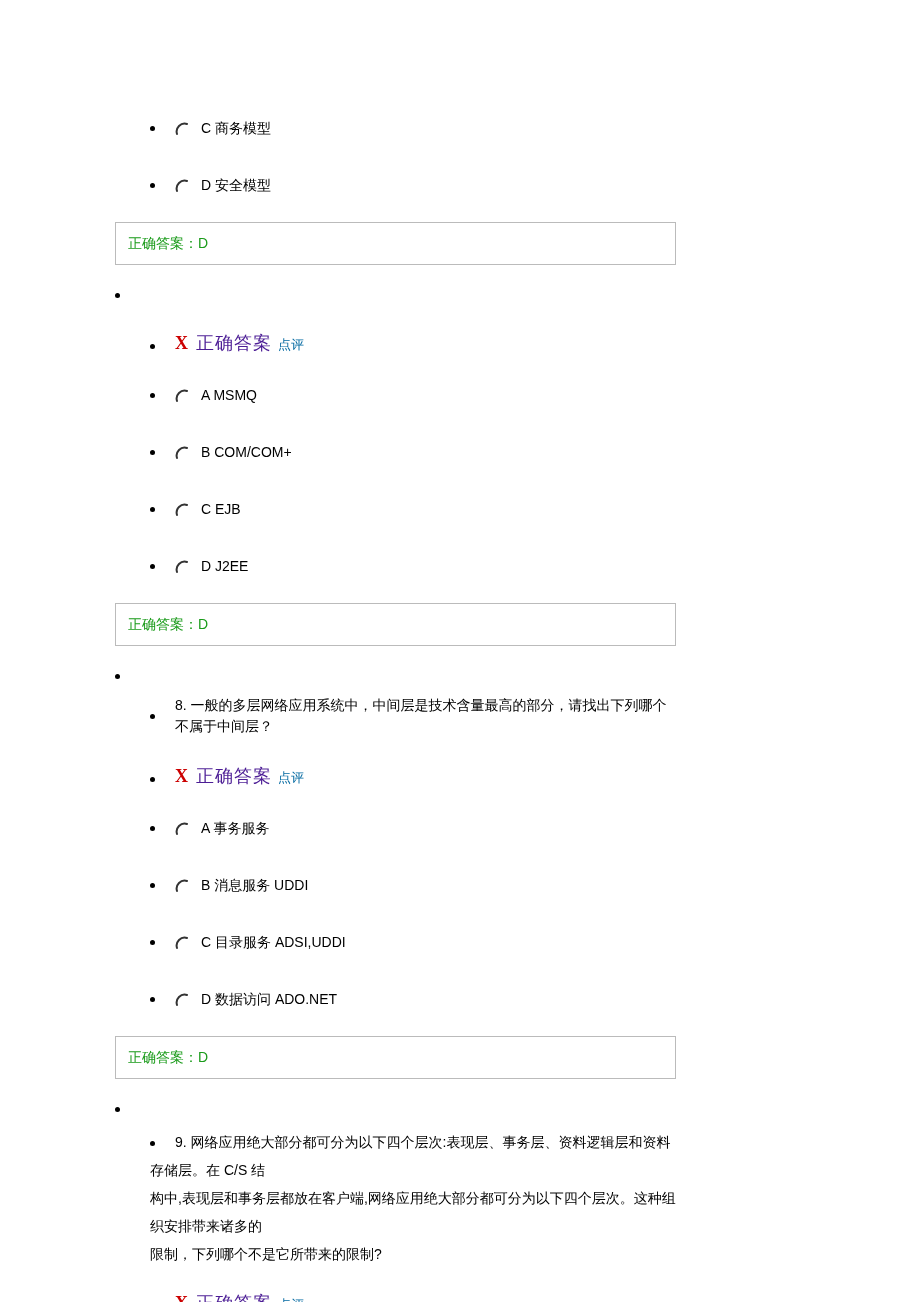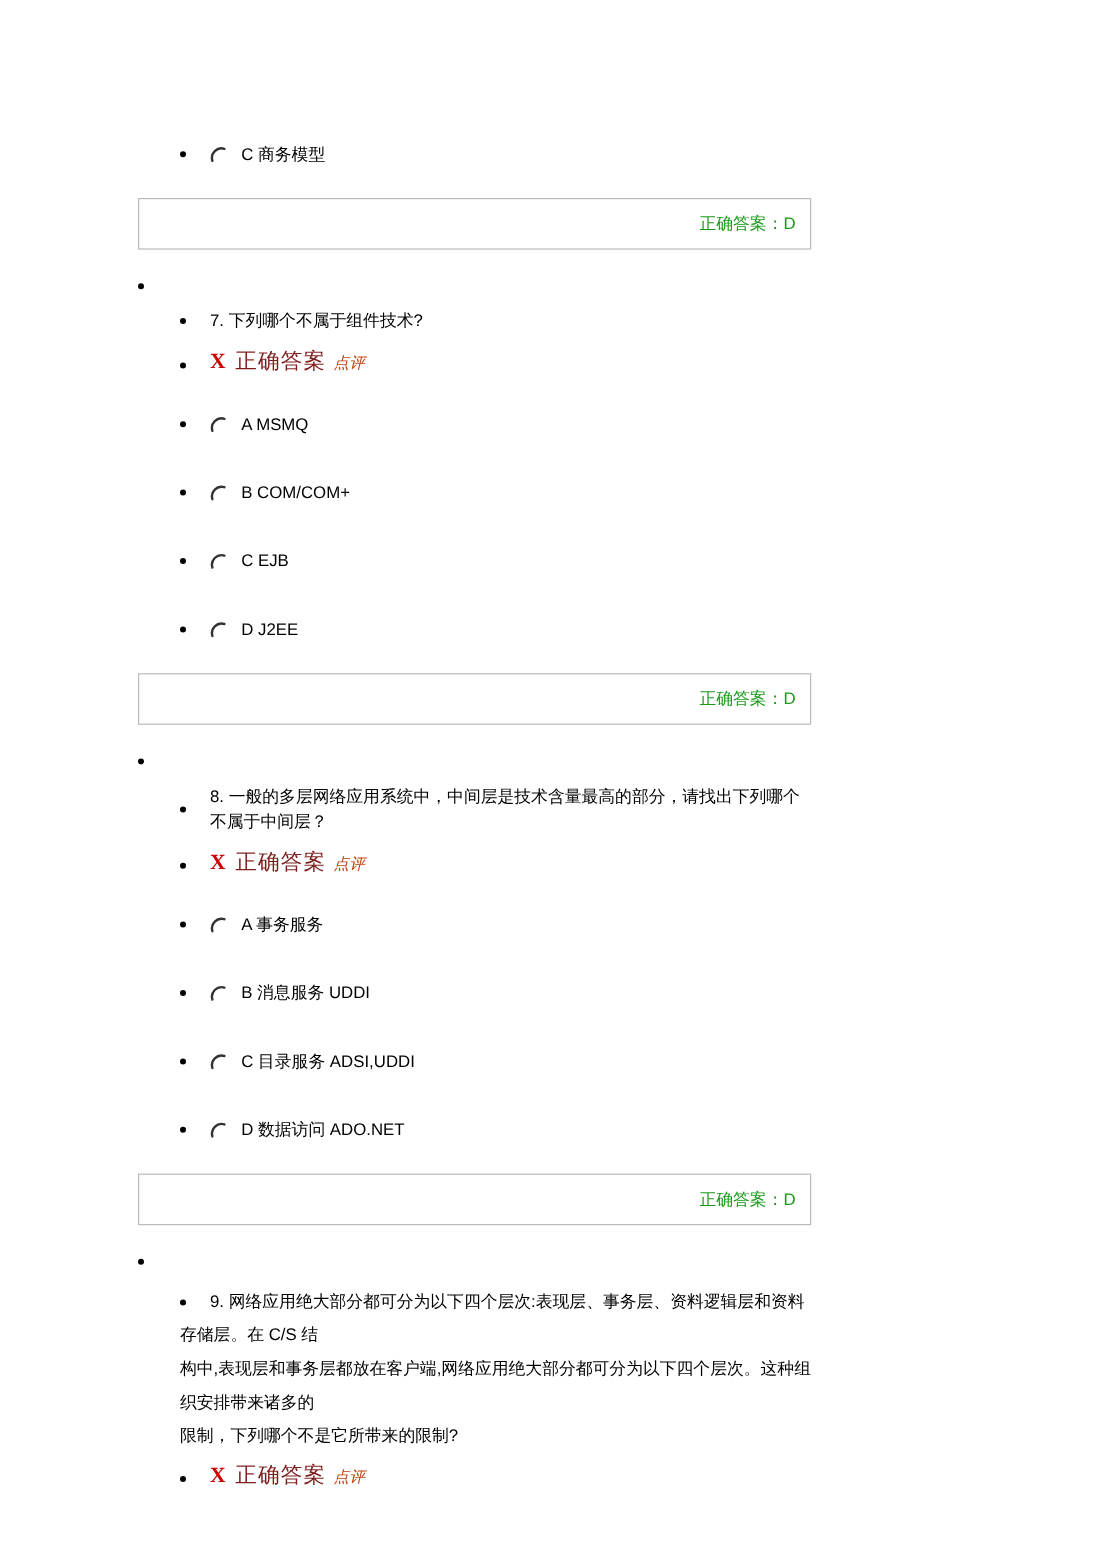--- a/index.html
+++ b/index.html
@@ -46,50 +46,49 @@
     font-size: 14px;
     font-family: Arial, sans-serif;
   }
   .answer-box {
     border: 1px solid #bbb;
     padding: 10px 12px;
     margin: 8px 0 18px 0;
     color: #1a9b1a;
     font-size: 14px;
     font-family: "SimSun", sans-serif;
-    text-align: right;
   }
   .q-num-row {
     padding: 6px 0 4px 35px;
     font-size: 14px;
   }
   .x-row {
     display: flex;
     align-items: baseline;
     padding: 6px 0 10px 35px;
   }
   .x-red {
     color: #c00;
     font-family: "Times New Roman", serif;
     font-size: 18px;
     font-weight: bold;
     margin-right: 8px;
   }
   .zq {
     font-family: "SimSun", sans-serif;
     font-size: 18px;
-    color: #7f1d1d;
+    color: #4c1d95;
     letter-spacing: 1px;
+    margin-top: 16px;
   }
   .dp {
     font-family: "SimSun", sans-serif;
     font-size: 13px;
-    color: #c2410c;
+    color: #0369a1;
     margin-left: 6px;
-    font-style: italic;
   }
   .empty-bullet {
     padding: 10px 0 10px 0;
   }
   .para-block {
     padding: 6px 0 0 35px;
     line-height: 2.0;
     font-size: 14px;
   }
   .para-block .bullet-dot {
@@ -109,33 +108,38 @@
   <div class="bullet-row radio-row">
     <span class="bullet-dot"></span>
     <span class="radio-arc">
       <svg width="14" height="14">
           <path d="M2 12 A8 8 0 0 1 12 2" fill="none" stroke="#333" stroke-width="2" stroke-linecap="round"></path>
         </svg>
     </span>
     <span class="opt-label">C 商务模型</span>
   </div>
 
+  <div class="bullet-row radio-row">
+    <span class="bullet-dot"></span>
+    <span class="radio-arc">
+      <svg width="14" height="14">
+          <path d="M2 12 A8 8 0 0 1 12 2" fill="none" stroke="#333" stroke-width="2" stroke-linecap="round"></path>
+        </svg>
+    </span>
+    <span class="opt-label">D 安全模型</span>
+  </div>
 
   <div class="answer-box">
     <span>正确答案：D</span>
   </div>
 
   <div class="bullet-row empty-bullet">
     <span class="bullet-dot"></span>
   </div>
 
-  <div class="bullet-row q-num-row">
-    <span class="bullet-dot"></span>
-    <span>7. 下列哪个不属于组件技术?</span>
-  </div>
 
   <div class="bullet-row x-row">
     <span class="bullet-dot"></span>
     <span class="x-red">X</span>
     <span class="zq">正确答案</span>
     <span class="dp">点评</span>
   </div>
 
   <div class="bullet-row radio-row">
     <span class="bullet-dot"></span>

